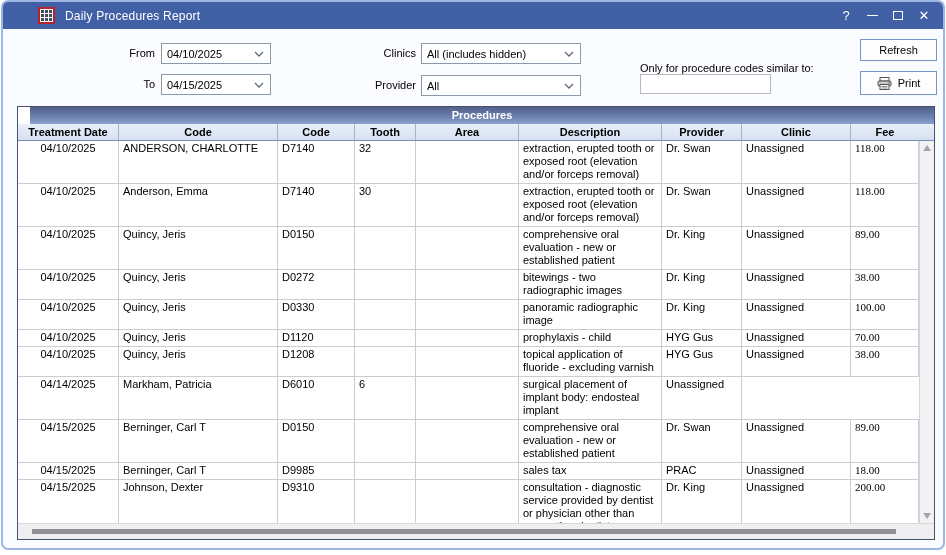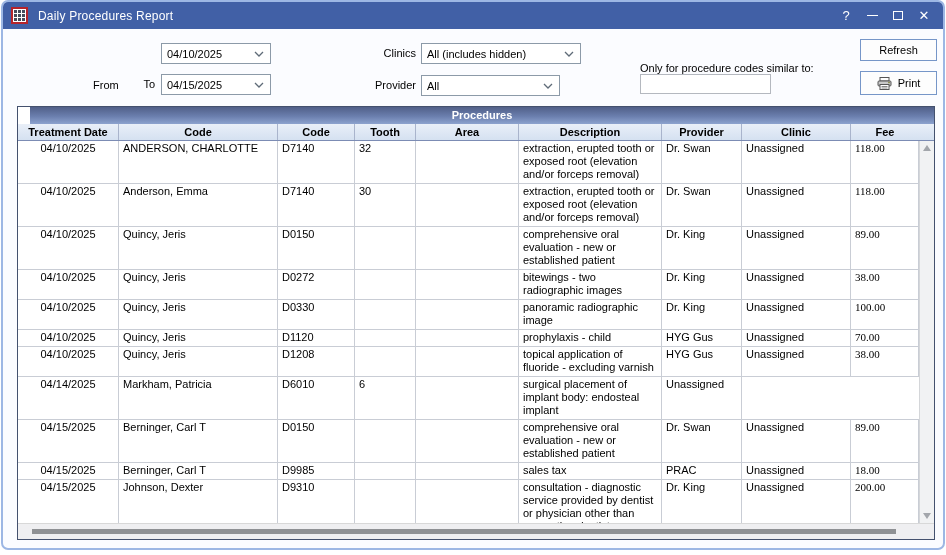--- a/index.html
+++ b/index.html
@@ -1,21 +1,21 @@
 <!DOCTYPE html>
 <html><head>
 <meta charset="utf-8">
 <style>
   html,body{margin:0;padding:0;width:946px;height:555px;background:#fff;
     font-family:"Liberation Sans","DejaVu Sans",sans-serif;-webkit-font-smoothing:antialiased;}
   *{box-sizing:border-box;}
   .window{position:absolute;left:1px;top:0;width:944px;height:550px;border:2px solid #9db7e4;
     border-radius:7px;overflow:hidden;background:#fbfcff;}
   
-  .titlebar{position:absolute;left:0;top:0;right:0;height:27px;background:#4160a6;display:flex;align-items:center;}
+  .titlebar{position:absolute;left:0;top:0;right:0;height:27px;background:#4160a6;display:flex;align-items:center;padding-left:27px;}
   .app-icon{position:relative;width:17px;height:17px;margin-left:8px;background:#fff;
     border:2px solid #b5242b;display:grid;grid-template-columns:repeat(3,1fr);grid-template-rows:repeat(3,1fr);gap:1px;padding:1px;}
   .app-icon span{background:#454c5c;}
   .title-text{color:#fff;font-size:12px;margin-left:10px;letter-spacing:.2px;}
   .tb-btn{color:#fff;width:26px;height:27px;display:flex;align-items:center;justify-content:center;
     font-size:13px;cursor:default;}
   .tb-right{margin-left:auto;display:flex;align-items:center;margin-right:6px;}
   .min-glyph{display:block;width:11px;height:0;border-top:1px solid #fff;}
   .max-glyph{display:block;width:10px;height:9px;border:1px solid #fff;}
   .help-glyph{font-size:13px;}
@@ -82,21 +82,21 @@
       <div class="tb-btn">
           <span class="max-glyph"></span>
         </div>
       <div class="tb-btn">
           <span class="close-glyph">✕</span>
         </div>
     </div>
   </div>
 
   <div class="controls">
-    <div class="lbl" style="left:90px;top:18px;width:62px;text-align:left;margin-top:32px;">From</div>
+    <div class="lbl" style="left:90px;top:18px;width:62px;text-align:right;">From</div>
     <div class="combo" style="left:158px;top:14px;width:110px;">
       <span>04/10/2025</span>
       <span class="chev">
           <svg width="10" height="6">
             <polyline points="1,1 5,5 9,1" stroke="#5f6b78" stroke-width="1.3" fill="none"></polyline>
           </svg>
         </span>
     </div>
 
     <div class="lbl" style="left:90px;top:49px;width:62px;text-align:right;">To</div>
@@ -113,21 +113,21 @@
     <div class="combo" style="left:418px;top:14px;width:160px;">
       <span>All (includes hidden)</span>
       <span class="chev">
           <svg width="10" height="6">
             <polyline points="1,1 5,5 9,1" stroke="#5f6b78" stroke-width="1.3" fill="none"></polyline>
           </svg>
         </span>
     </div>
 
     <div class="lbl" style="left:340px;top:50px;width:73px;text-align:right;">Provider</div>
-    <div class="combo" style="left:418px;top:46px;width:139px;">
+    <div class="combo" style="left:418px;top:46px;width:160px;">
       <span>All</span>
       <span class="chev">
           <svg width="10" height="6">
             <polyline points="1,1 5,5 9,1" stroke="#5f6b78" stroke-width="1.3" fill="none"></polyline>
           </svg>
         </span>
     </div>
 
     <div class="lbl" style="left:637px;top:33px;">Only for procedure codes similar to:</div>
     <input class="textbox" style="left: 637px; top: 45px; width: 131px;" value="">

